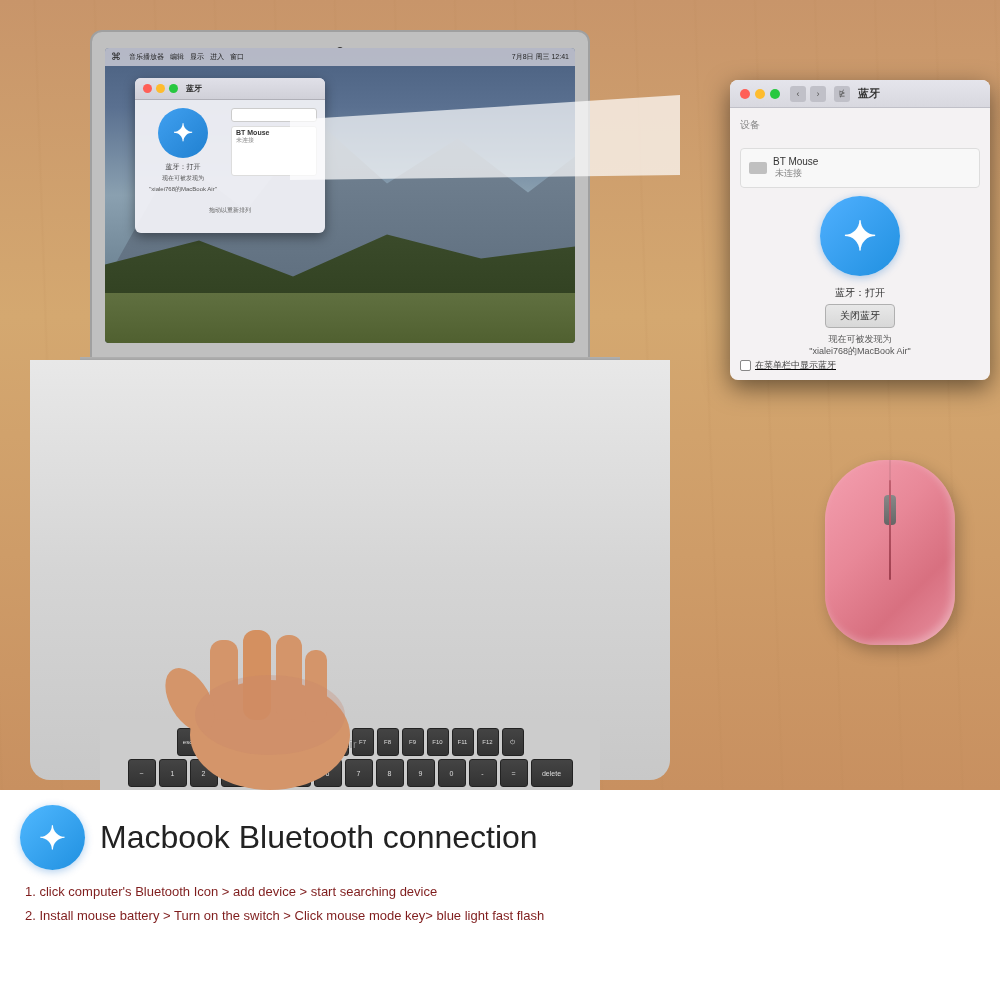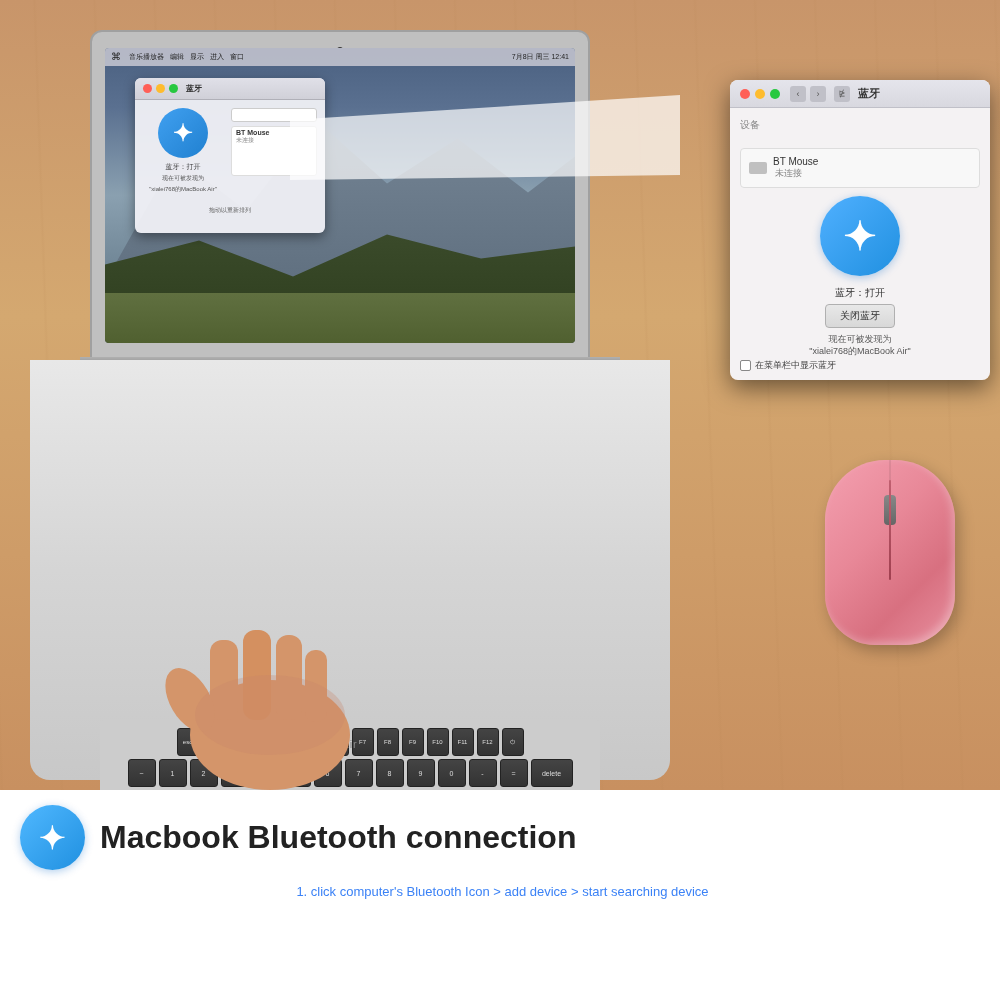--- a/index.html
+++ b/index.html
@@ -374,20 +374,21 @@
     }
 
     .panel-footer {
       position: absolute;
       bottom: 8px;
       left: 10px;
       right: 10px;
       display: flex;
       align-items: center;
       gap: 4px;
+      text-decoration: underline;
     }
 
     .panel-checkbox {
       width: 11px;
       height: 11px;
       border: 1px solid #888;
       background: white;
       border-radius: 2px;
     }
 
@@ -524,37 +525,36 @@
 
     .bt-symbol-large {
       color: white;
       font-size: 32px;
       font-weight: bold;
       font-family: serif;
     }
 
     .bottom-title {
       font-size: 32px;
-      font-weight: bold;
+      font-weight: normal;
       color: #222;
       font-family: Arial, sans-serif;
     }
 
     .instructions {
       display: flex;
       flex-direction: column;
       gap: 4px;
       padding-left: 5px;
     }
 
     .instruction-line {
       font-size: 13px;
-      color: #3b82f6;
+      color: #7f1d1d;
       line-height: 1.5;
-      text-align: center;
     }
 
     
     .beam-container {
       position: absolute;
       top: 0;
       left: 0;
       width: 100%;
       height: 100%;
       pointer-events: none;
@@ -761,14 +761,15 @@
 
 <div class="bottom-section">
   <div class="bottom-header">
     <div class="bt-icon-large">
       <span class="bt-symbol-large">✦</span>
     </div>
     <h1 class="bottom-title">Macbook Bluetooth connection</h1>
   </div>
   <div class="instructions">
     <div class="instruction-line"><span>1.</span> <span>click computer's  Bluetooth Icon  &gt; add device &gt; start searching device</span></div>
+    <div class="instruction-line"><span>2.</span> <span>Install mouse battery &gt; Turn on the switch &gt; Click mouse mode key&gt; blue light fast flash</span></div>
   </div>
 </div>
 
 </body></html>

